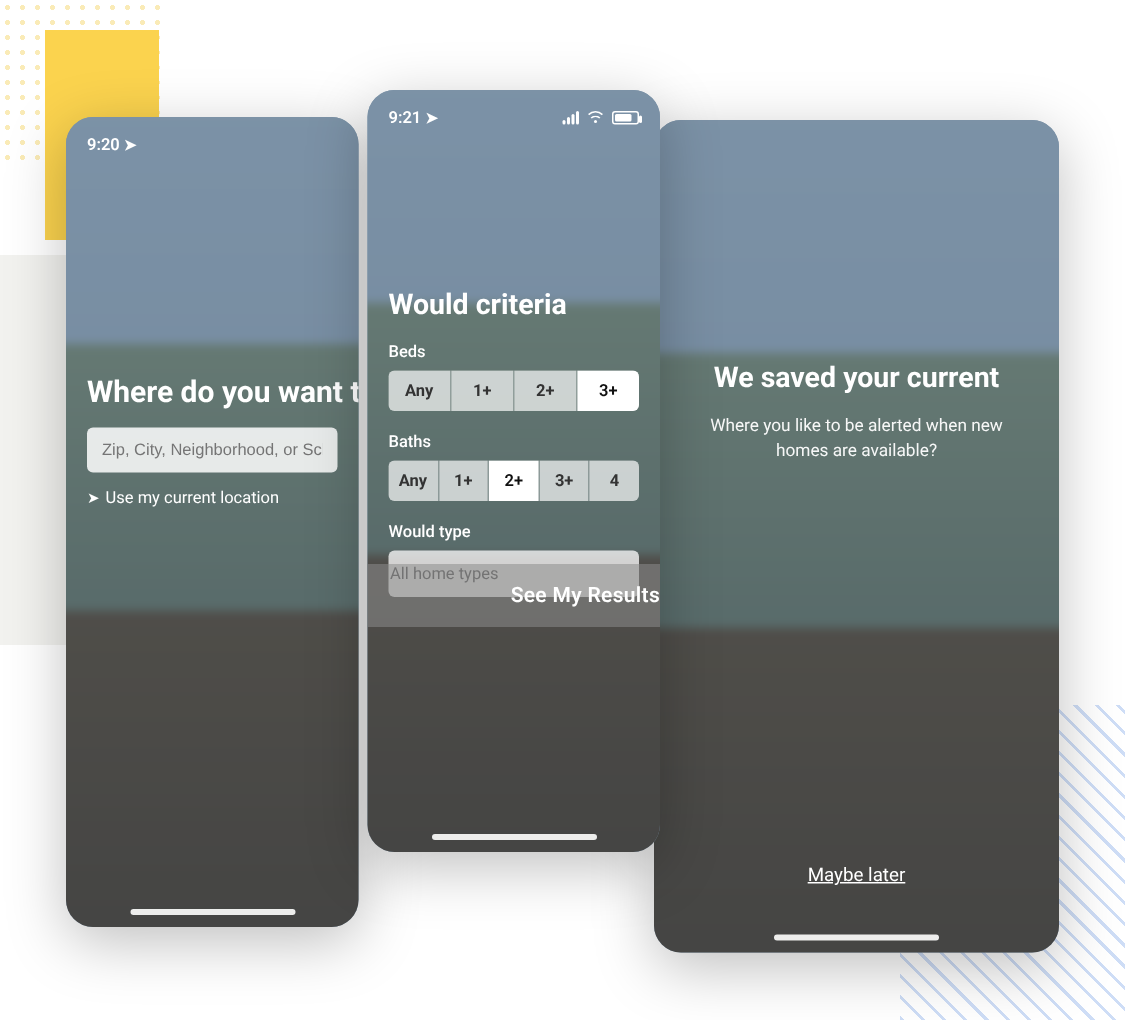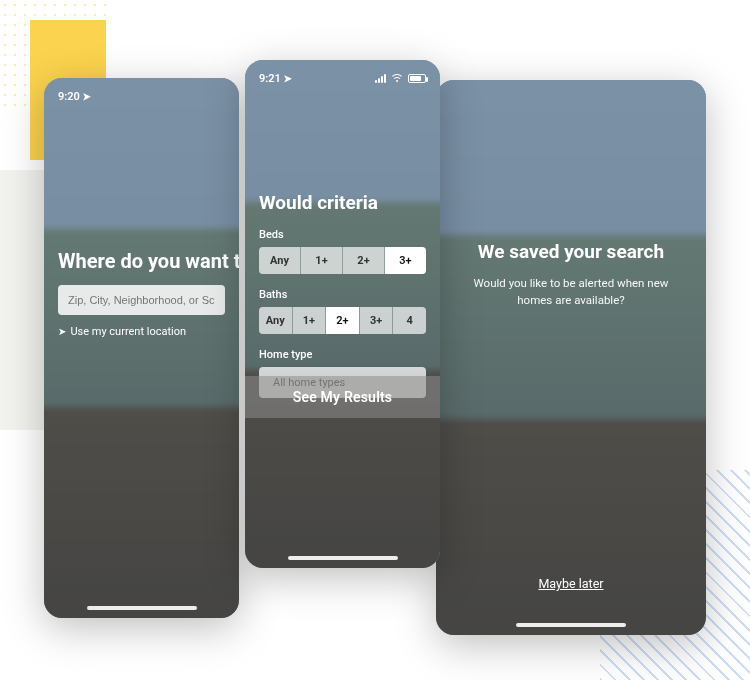--- a/index.html
+++ b/index.html
@@ -156,32 +156,32 @@
     }
     .seg-btn.selected {
       background: #fff;
       font-weight: 600;
       color: #111;
     }
     .home-type-select {
       width: 100%;
       background: rgba(255,255,255,0.75);
       border-radius: 4px;
-      padding: 9px 14px;
+      padding: 9px 1px;
       font-size: 11px;
       color: #555;
       margin-bottom: 10px;
     }
     .see-results-bar {
       position: absolute;
       left: 0;
       right: 0;
       bottom: 150px;
       background: rgba(140,140,140,0.55);
-      text-align: center;
+      text-align: right;
       padding: 13px 0;
       font-size: 14px;
       font-weight: 600;
       letter-spacing: 0.2px;
       z-index: 2;
     }
 
     .p3-content {
       text-align: center;
       margin-top: 160px;
@@ -327,31 +327,31 @@
 
       <div class="seg-label">Baths</div>
       <div class="seg-group" id="baths-seg">
           <div class="seg-btn">Any</div>
           <div class="seg-btn">1+</div>
           <div class="seg-btn selected">2+</div>
           <div class="seg-btn">3+</div>
           <div class="seg-btn">4</div>
         </div>
 
-      <div class="seg-label">Home type</div>
+      <div class="seg-label">Would type</div>
       <div class="home-type-select">All home types</div>
     </div>
   </div>
   <div class="see-results-bar">See My Results</div>
   <div class="home-indicator"></div>
 </div>
 
 <div class="phone phone-3">
   <div class="phone-bg"></div>
   <div class="phone-inner">
     <div class="p3-content">
-      <div class="p3-title">We saved your search</div>
-      <div class="p3-sub">Would you like to be alerted when new homes are available?</div>
+      <div class="p3-title">We saved your current</div>
+      <div class="p3-sub">Where you like to be alerted when new homes are available?</div>
     </div>
   </div>
   <div class="p3-later">Maybe later</div>
   <div class="home-indicator"></div>
 </div>
 
 </body></html>

